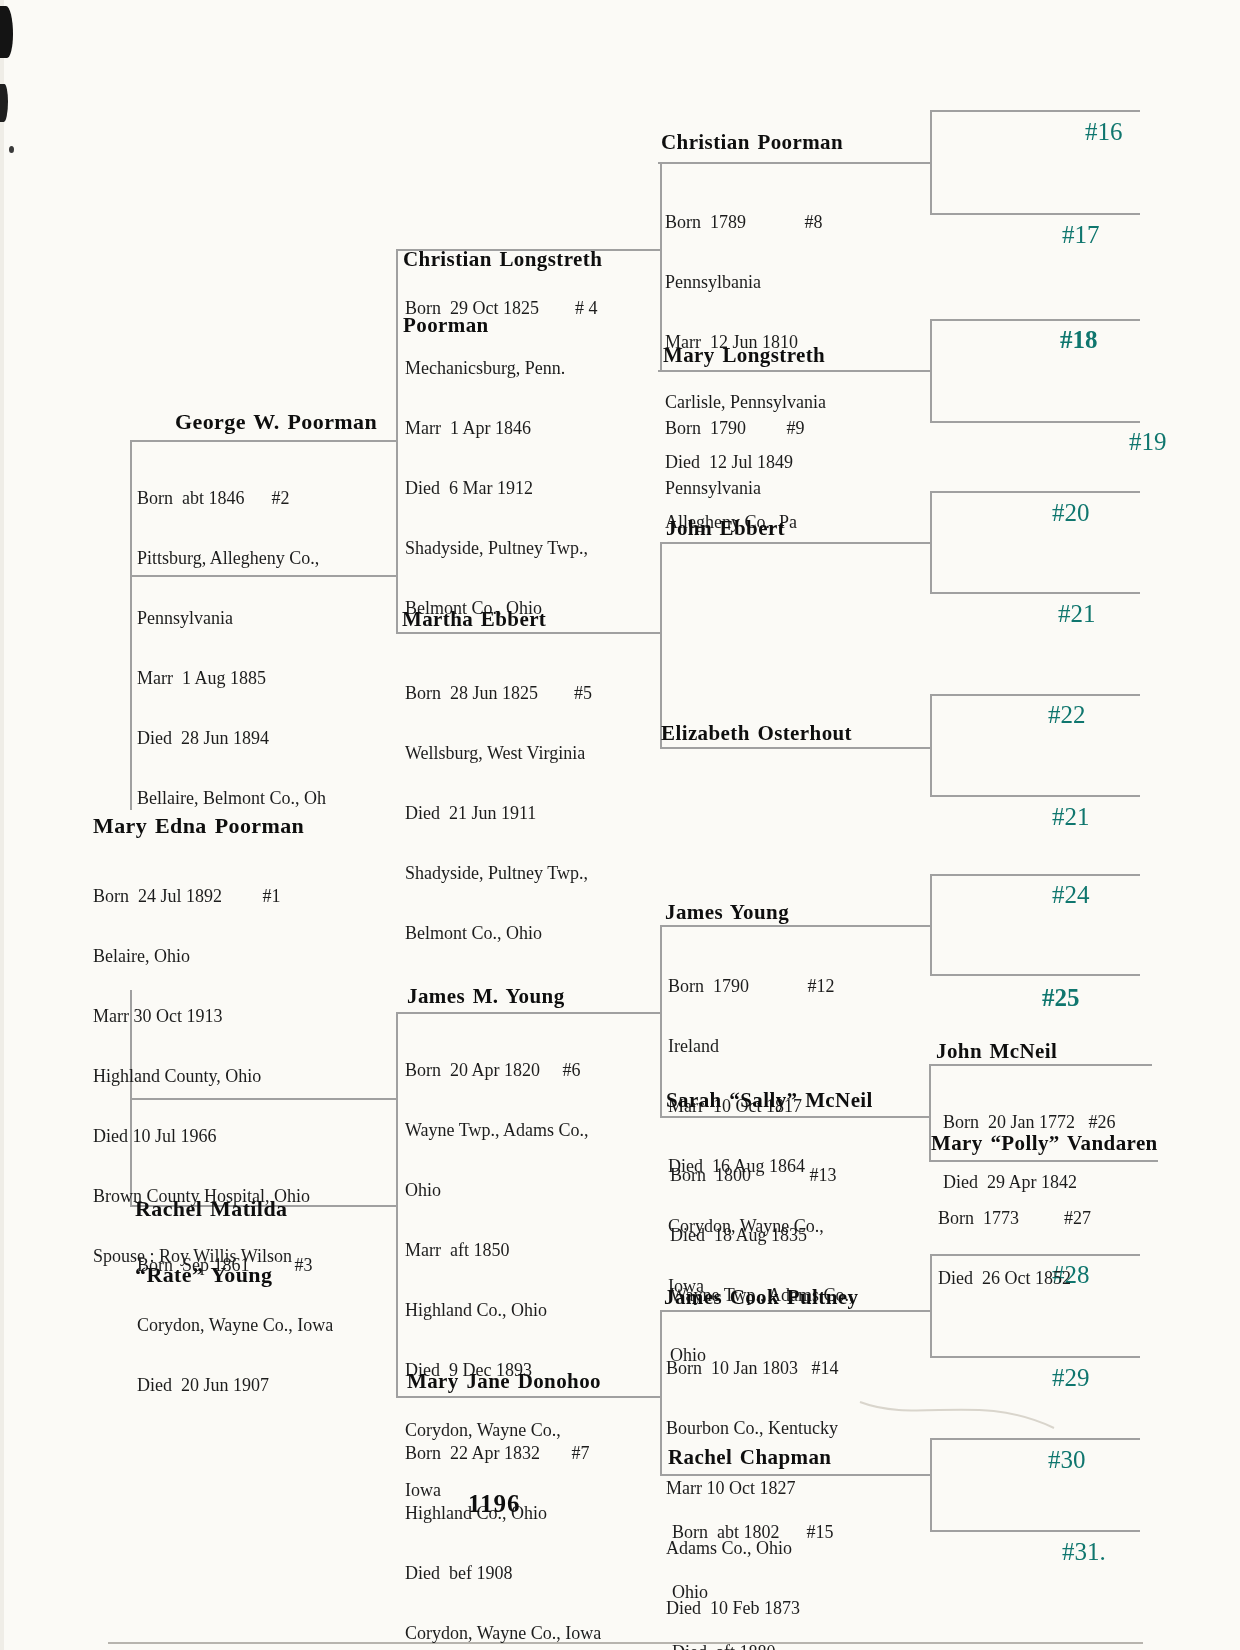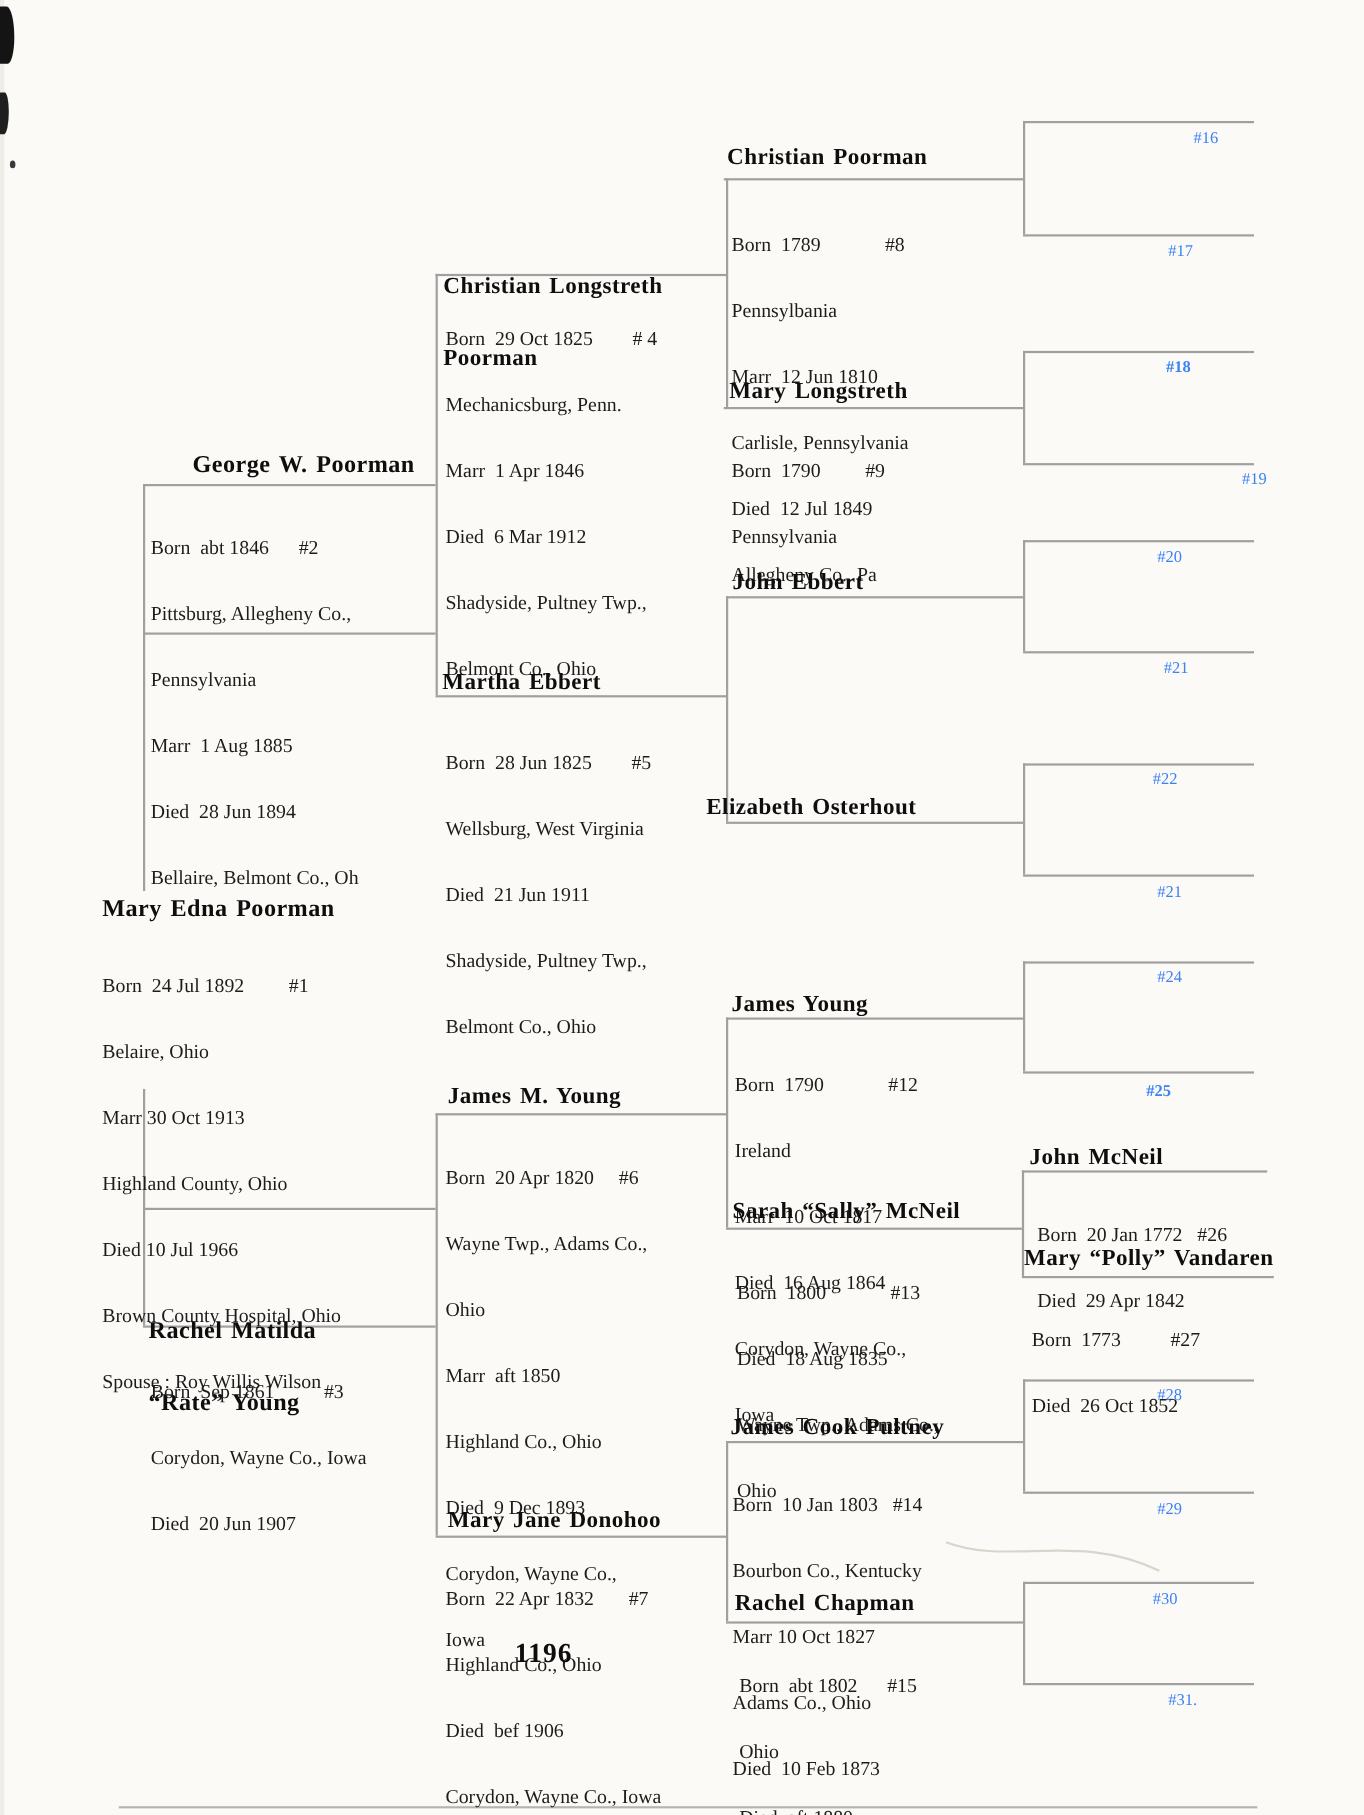--- a/index.html
+++ b/index.html
@@ -26,23 +26,23 @@
     position:absolute;
     font-size:18px;
     line-height:20px;
     white-space:pre;
     color:#1c1c1c;
   }
   .hl{position:absolute;height:2px;background:#a0a0a0;}
   .vl{position:absolute;width:2px;background:#a0a0a0;}
   .sl{
     position:absolute;
-    font-size:15px;
+    font-size:25px;
     white-space:pre;
-    color:#3b82f6;
+    color:#0f766e;
   }
   .sl.bold{font-weight:600;}
   .pgnum{
     position:absolute;
     font-size:25px;
     font-weight:bold;
     letter-spacing:1px;
     color:#0d0d0d;
   }
   .edge-strip{position:absolute;left:0;top:0;width:4px;height:1650px;background:#efede7;}
@@ -196,21 +196,21 @@
     <div>Highland Co., Ohio</div>
     <div>Died  9 Dec 1893</div>
     <div>Corydon, Wayne Co.,</div>
     <div>Iowa</div>
   </div>
 
   <div class="h" style="left:407px;top:1370px;">Mary Jane Donohoo</div>
   <div class="d" style="left:405px;top:1403px;">
     <div>Born  22 Apr 1832       #7</div>
     <div>Highland Co., Ohio</div>
-    <div>Died  bef 1906</div>
+    <div>Died  bef 1908</div>
     <div>Corydon, Wayne Co., Iowa</div>
   </div>
 
   <div class="h" style="left:661px;top:131px;">Christian Poorman</div>
   <div class="d" style="left:665px;top:172px;">
     <div>Born  1789             #8</div>
     <div>Pennsylbania</div>
     <div>Marr  12 Jun 1810</div>
     <div>Carlisle, Pennsylvania</div>
     <div>Died  12 Jul 1849</div>
@@ -218,21 +218,21 @@
   </div>
 
   <div class="h" style="left:663px;top:344px;">Mary Longstreth</div>
   <div class="d" style="left:665px;top:378px;">
     <div>Born  1790         #9</div>
     <div>Pennsylvania</div>
   </div>
 
   <div class="h" style="left:666px;top:517px;">John Ebbert</div>
 
-  <div class="h" style="left:642px;top:722px;">Elizabeth Osterhout</div>
+  <div class="h" style="left:661px;top:722px;">Elizabeth Osterhout</div>
 
   <div class="h" style="left:665px;top:901px;">James Young</div>
   <div class="d" style="left:668px;top:936px;">
     <div>Born  1790             #12</div>
     <div>Ireland</div>
     <div>Marr  10 Oct 1817</div>
     <div>Died  16 Aug 1864</div>
     <div>Corydon, Wayne Co.,</div>
     <div>Iowa</div>
   </div>

